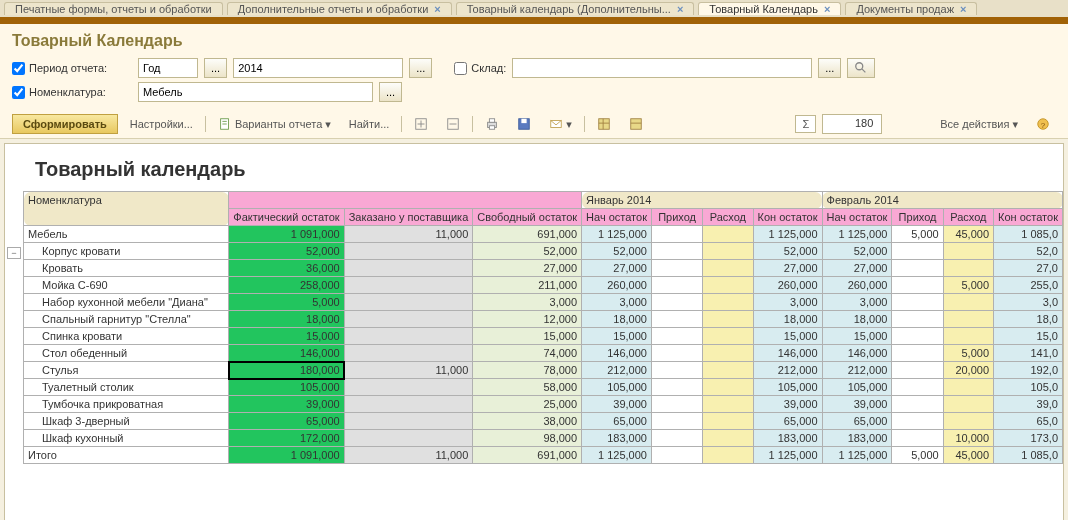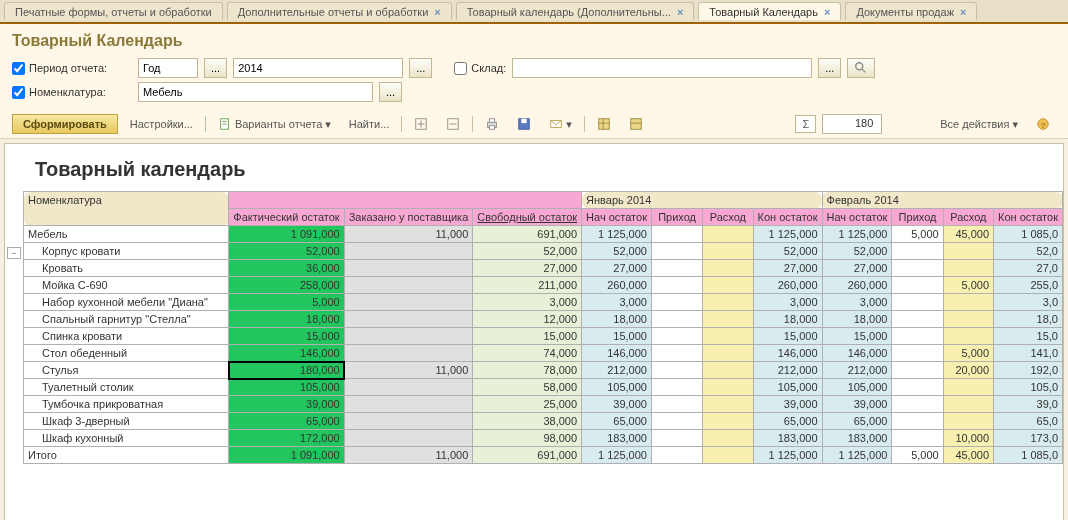--- a/index.html
+++ b/index.html
@@ -9,21 +9,21 @@
     font-size: 11px;
     background: #f5f0e0;
     color: #333;
     width: 1068px;
     height: 520px;
     overflow: hidden;
   }
   .tabs {
     display: flex;
     background: #e8e0c8;
-    border-bottom: 2px solid #a16207;
+    border-bottom: 7px solid #a16207;
     padding: 2px 4px 2px 4px;
     height: 24px;
   }
   .tab {
     padding: 4px 10px;
     margin-right: 4px;
     background: #ede5cc;
     border: 1px solid #c8bfa0;
     border-bottom: none;
     border-radius: 3px 3px 0 0;
@@ -326,21 +326,21 @@
         <tbody>
           <tr>
             <th rowspan="2" class="nom-col group-head">Номенклатура</th>
             <th colspan="3" style="border-bottom: 1px solid rgb(176, 176, 176);"></th>
             <th colspan="4" class="group-head">Январь 2014</th>
             <th colspan="4" class="group-head">Февраль 2014</th>
           </tr>
           <tr>
             <th style="width: 64px;">Фактический остаток</th>
             <th style="width: 64px;">Заказано у поставщика</th>
-            <th style="width: 64px; text-decoration: underline;">Свободный остаток</th>
+            <th style="width: 64px;">Свободный остаток</th>
             <th style="width: 58px;">Нач остаток</th>
             <th style="width: 58px;">Приход</th>
             <th style="width: 58px;">Расход</th>
             <th style="width: 58px;">Кон остаток</th>
             <th style="width: 58px;">Нач остаток</th>
             <th style="width: 58px;">Приход</th>
             <th style="width: 58px;">Расход</th>
             <th style="width: 58px;">Кон остаток</th>
           </tr>
           <tr class="row-group">

